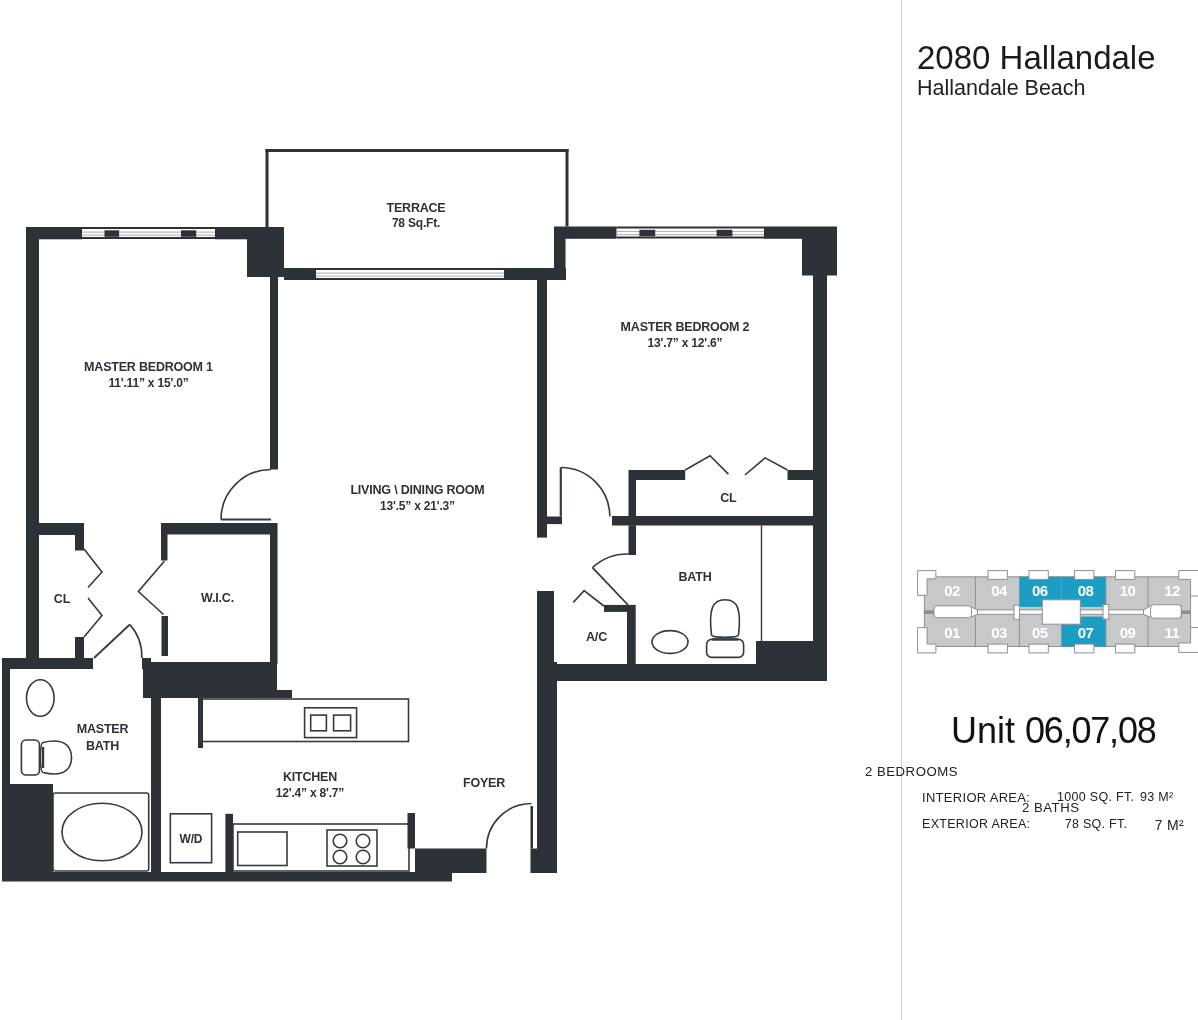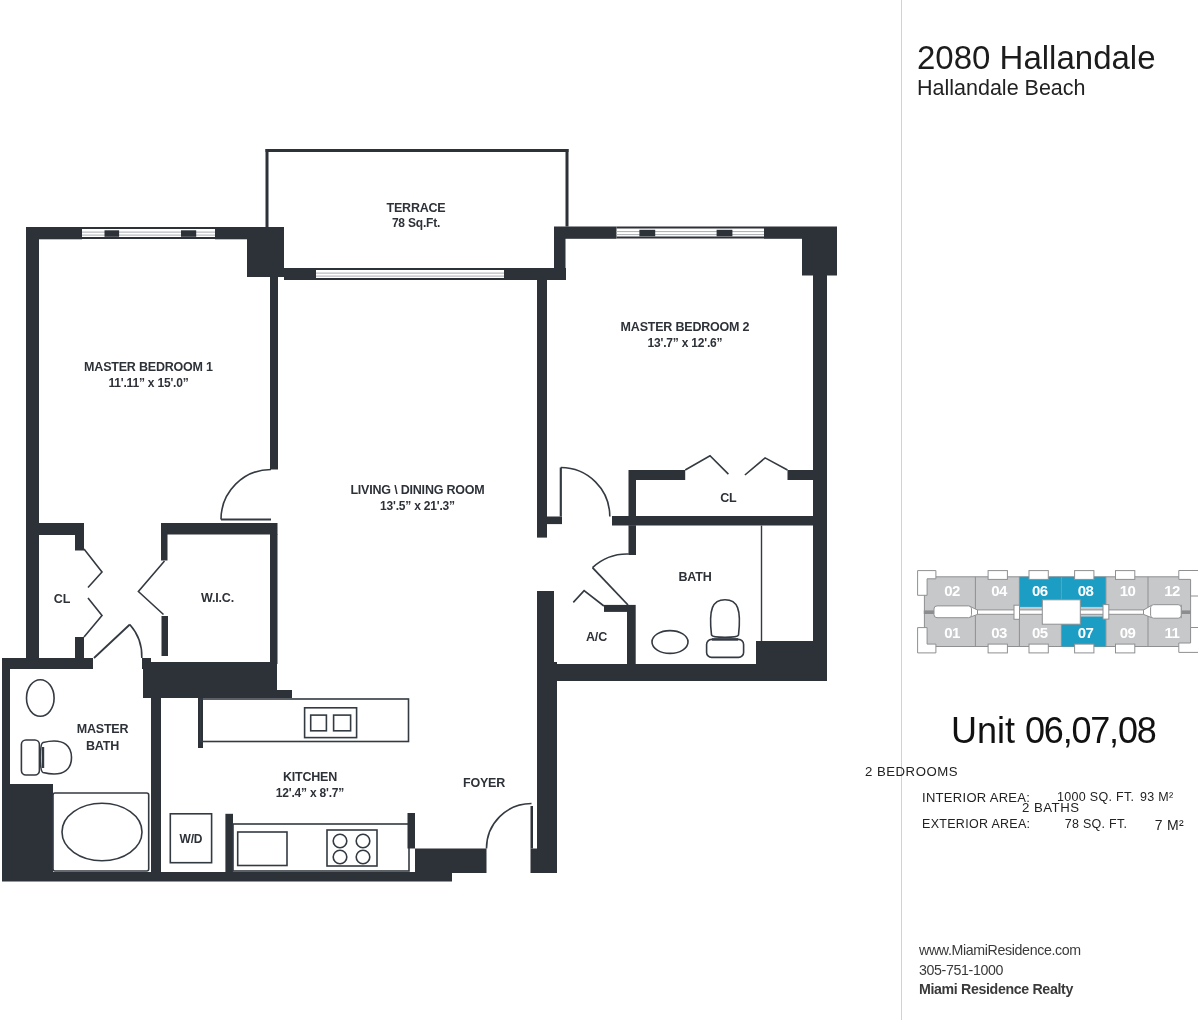--- a/index.html
+++ b/index.html
@@ -187,14 +187,13 @@
   </svg>
   <div class="abs serif" style="left:951px;top:710px;font-size:36px;color:#111;">Unit <span style="letter-spacing:-1.2px">06,07,08</span></div>
   <div class="abs serif" style="left:865px;top:764px;font-size:13.2px;color:#222;letter-spacing:.5px;">2 BEDROOMS</div>
   <div class="abs serif" style="left:1022px;top:800px;font-size:13.2px;color:#222;letter-spacing:.5px;">2 BATHS</div>
   <div class="abs serif" style="left:922px;top:790px;font-size:13px;color:#222;letter-spacing:.3px;">INTERIOR AREA:</div>
   <div class="abs serif" style="left:1057px;top:790px;width:78px;font-size:12.5px;color:#222;text-align:left;letter-spacing:.3px;">1000 SQ. FT.</div>
   <div class="abs serif" style="left:1140px;top:790px;width:44px;font-size:12.5px;color:#222;text-align:left;letter-spacing:.3px;">93 M²</div>
   <div class="abs serif" style="left:922px;top:817px;font-size:12.5px;color:#222;letter-spacing:.3px;">EXTERIOR AREA:</div>
   <div class="abs serif" style="left:1057px;top:817px;width:78px;font-size:12.5px;color:#222;text-align:center;letter-spacing:.3px;">78 SQ. FT.</div>
   <div class="abs serif" style="left:1140px;top:817px;width:44px;font-size:14px;color:#222;text-align:right;letter-spacing:.3px;">7 M²</div>
-  <div class="abs" style="left:919px;top:941px;font-size:14.2px;letter-spacing:-.35px;color:#3a3a3a;line-height:19.7px;">www.MiamiResidence.com<br>305-751-1000<br><b>Miami Residence Realty</b></div>
 </div>
 
 </body></html>

